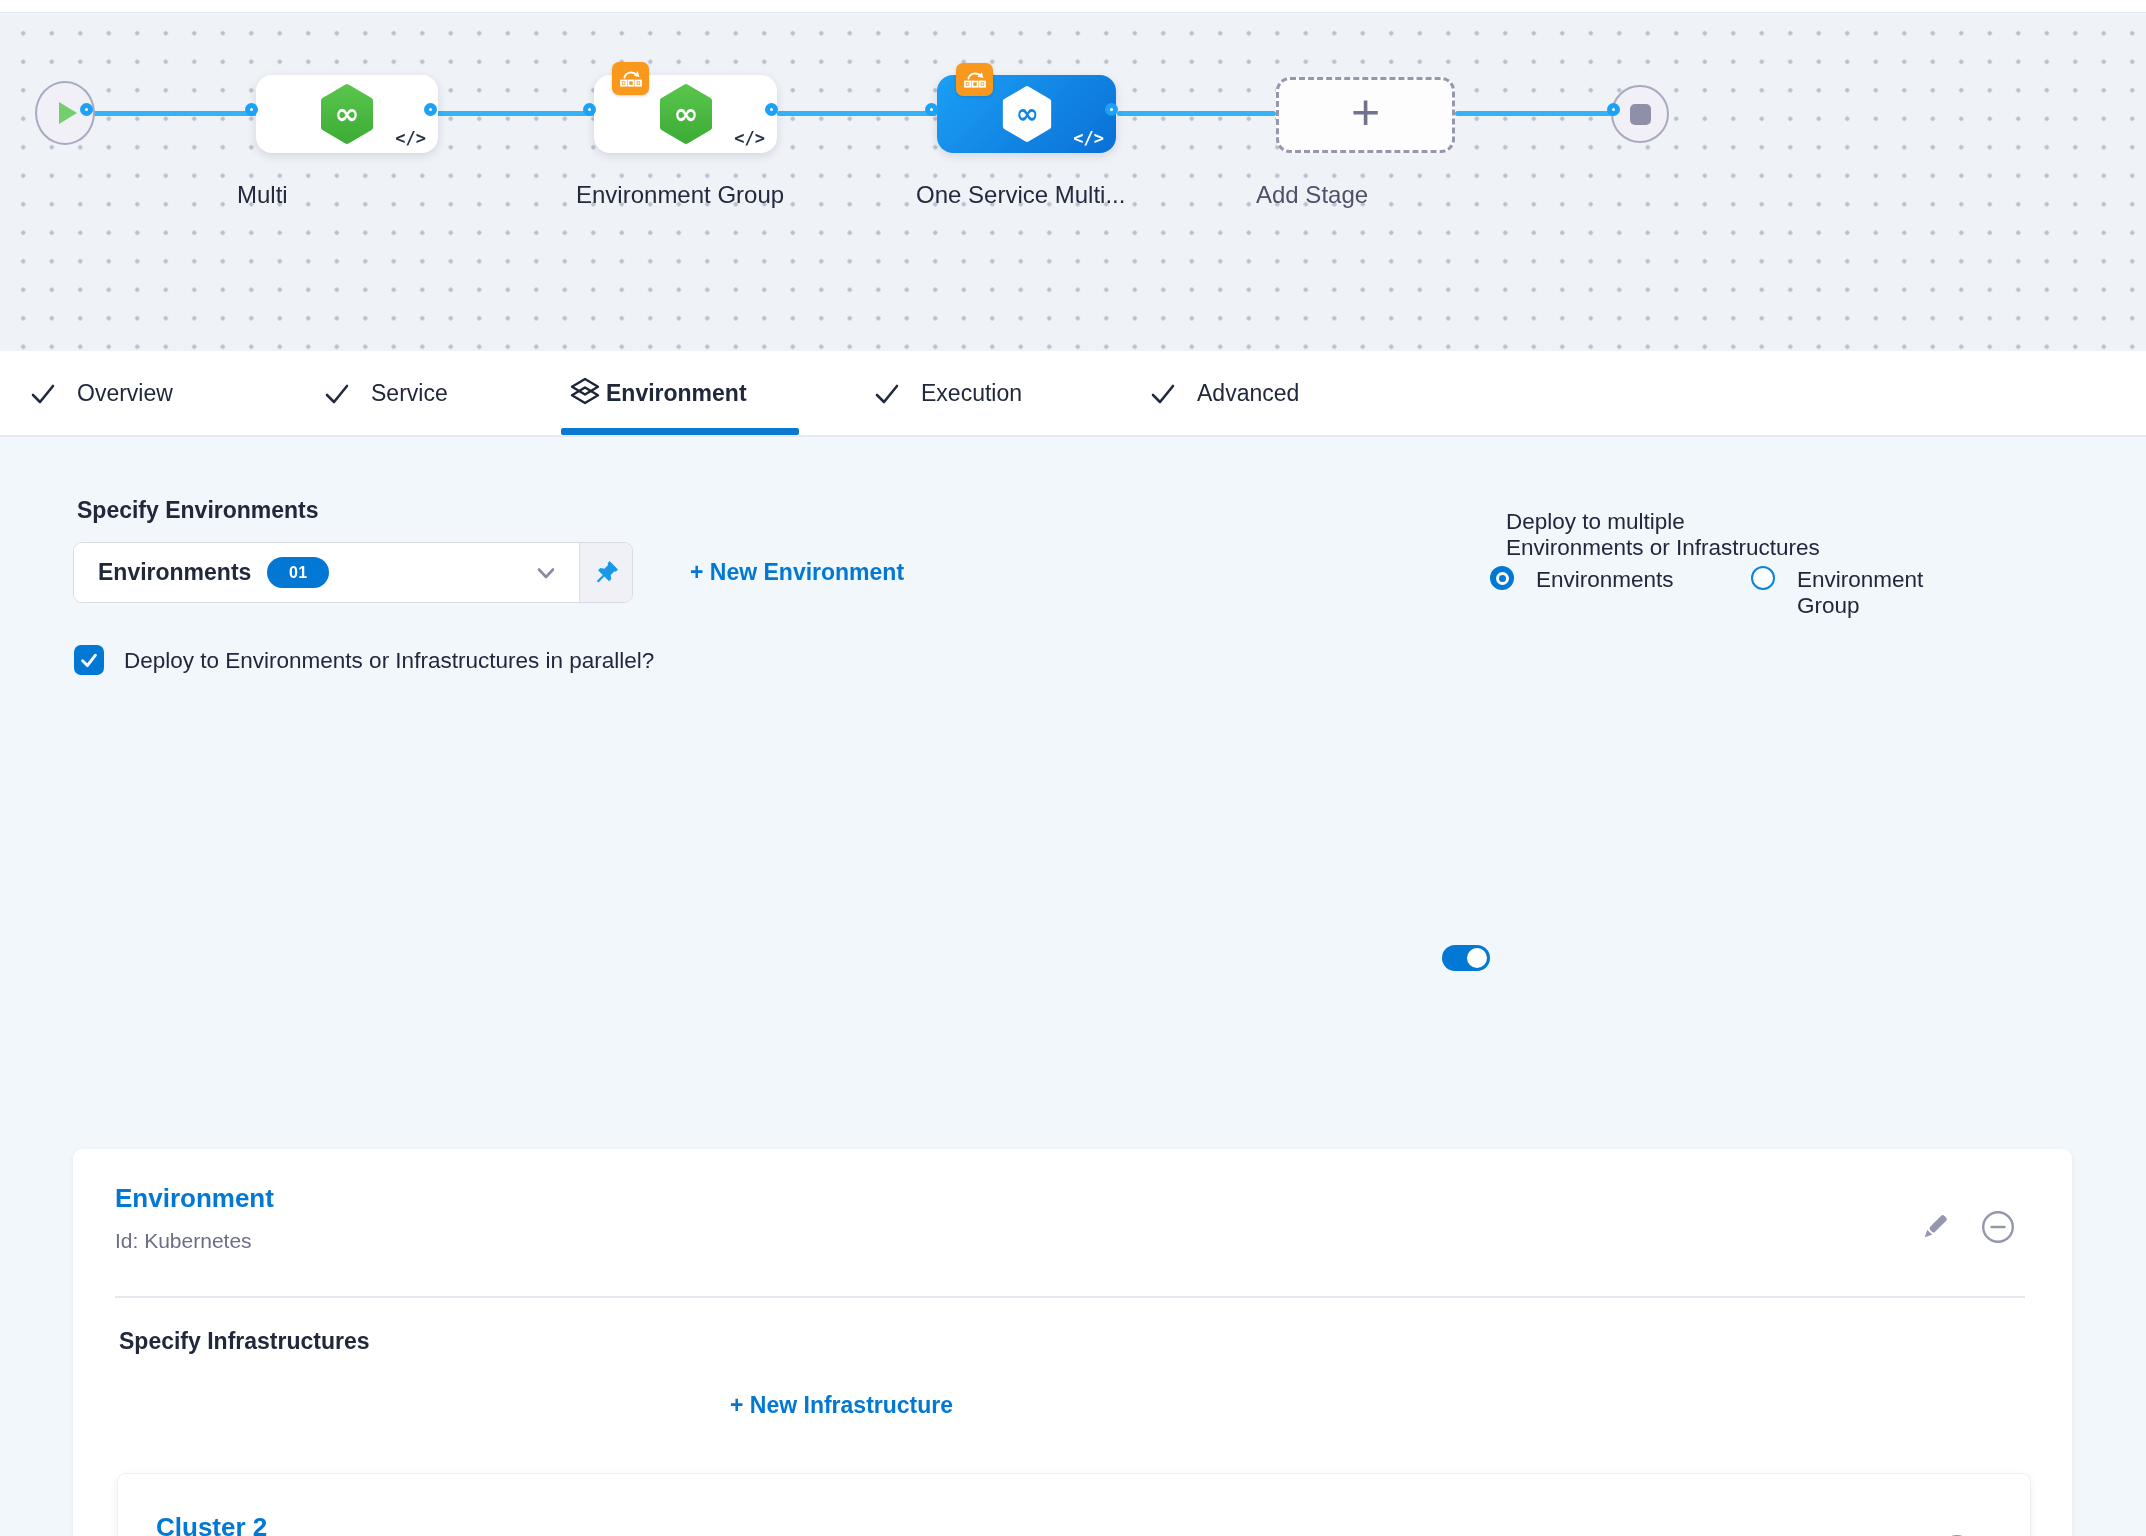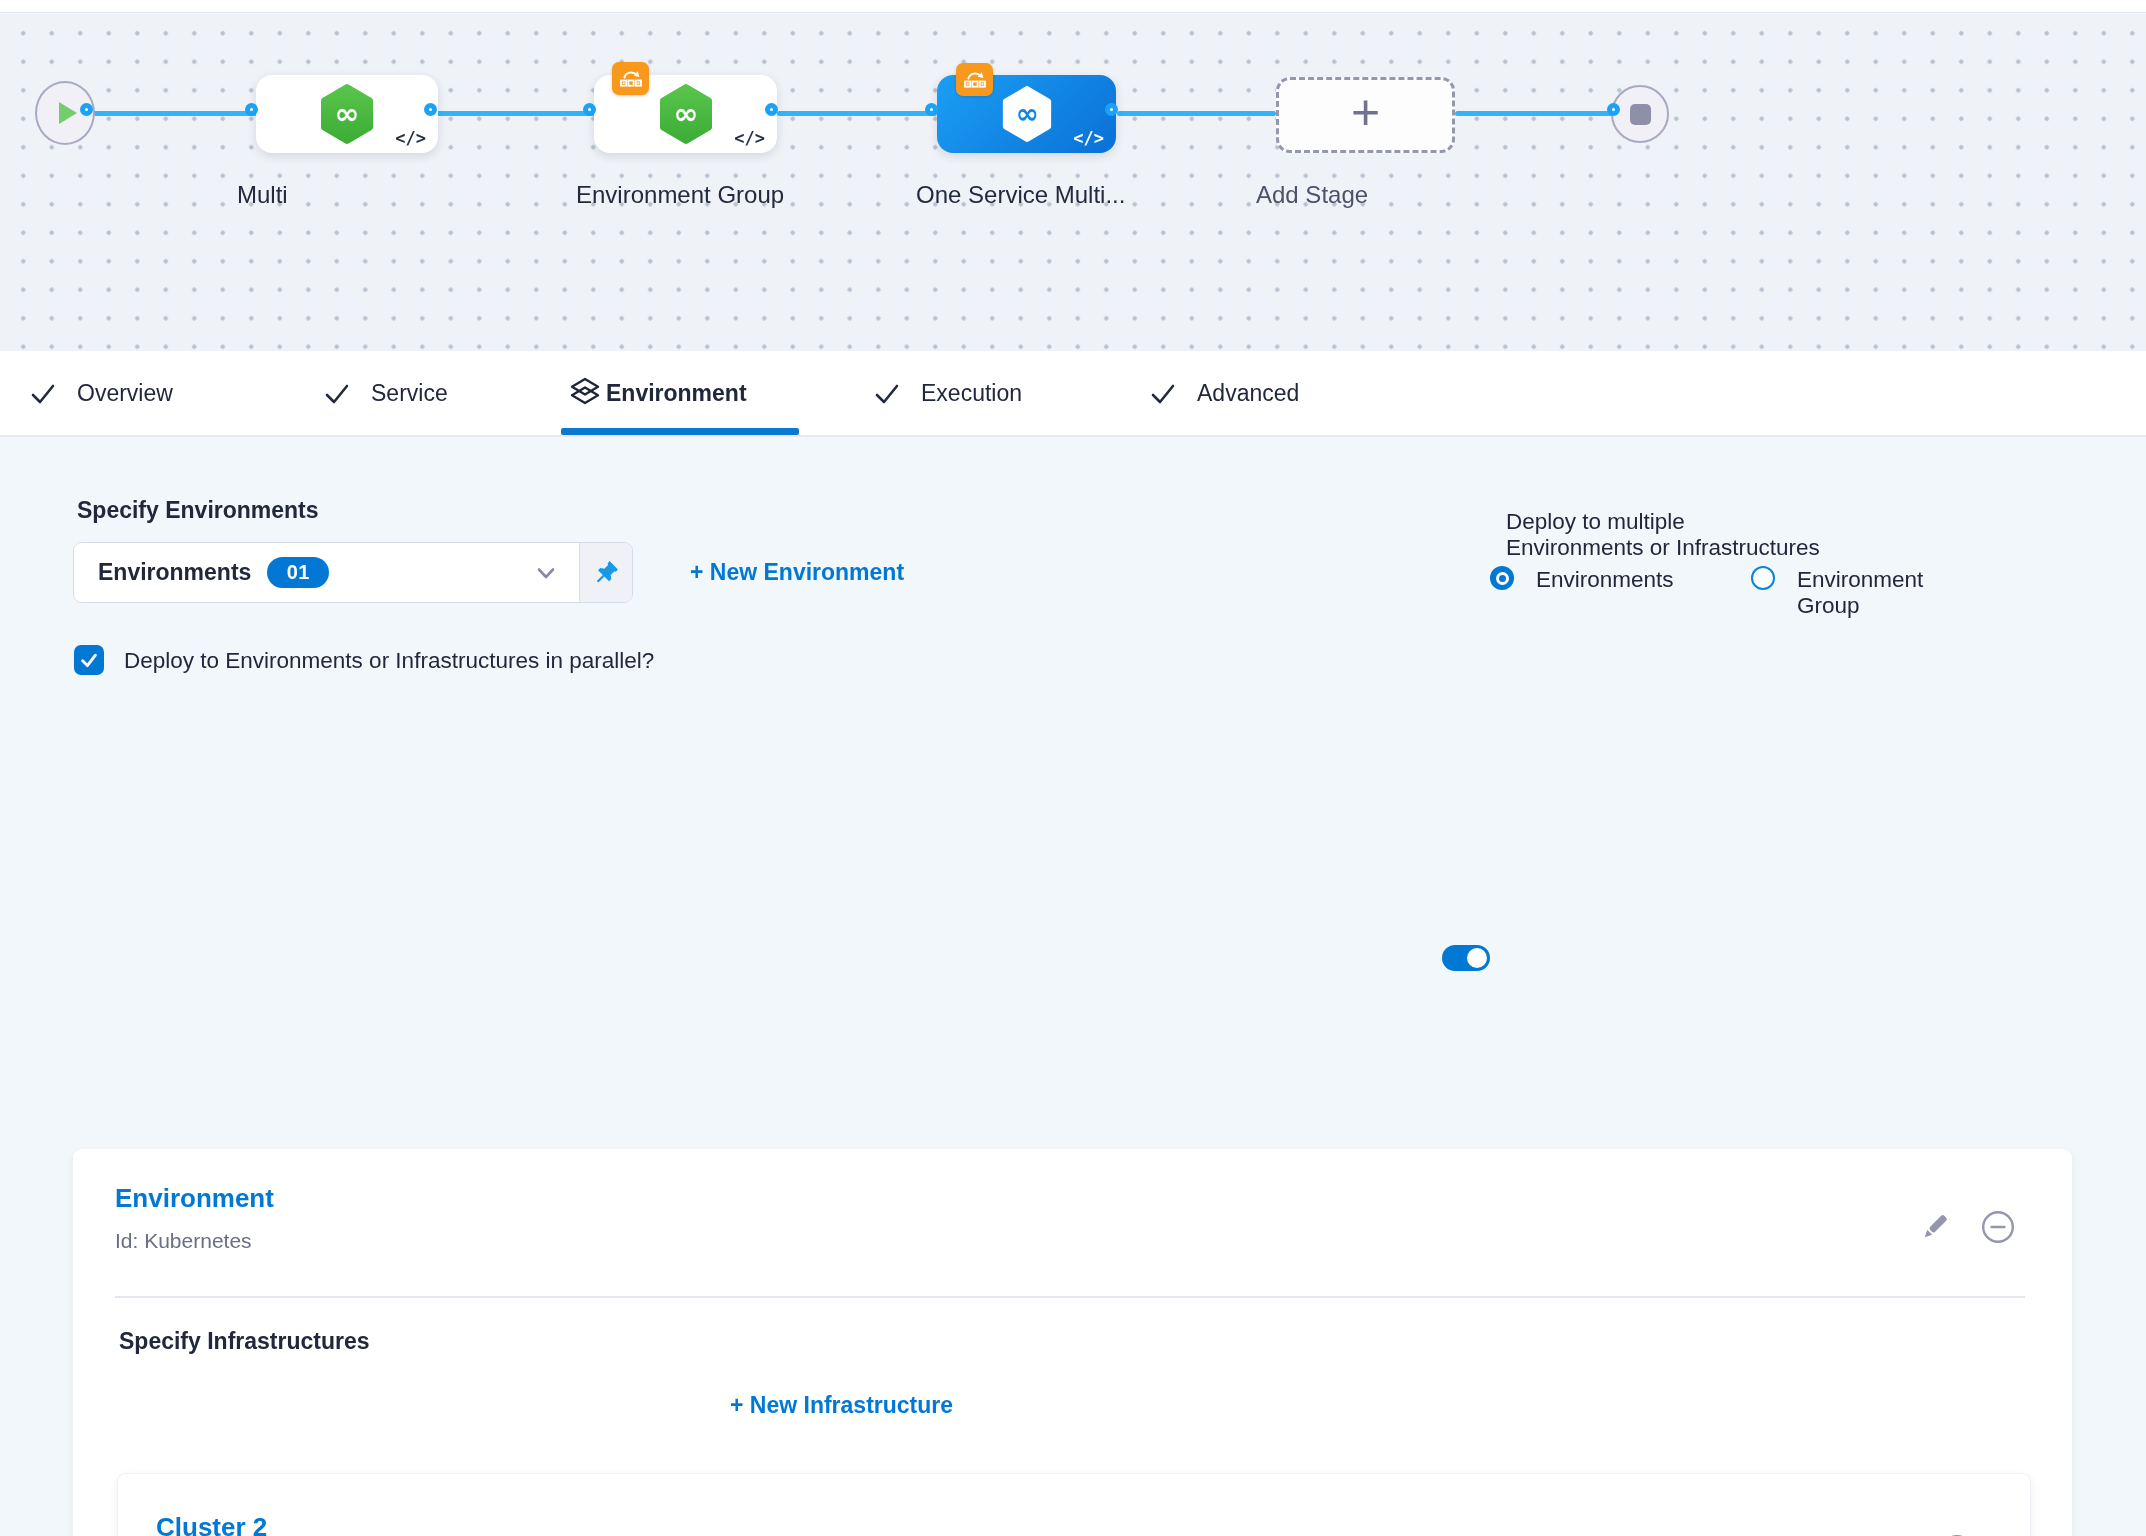--- a/index.html
+++ b/index.html
@@ -41,21 +41,21 @@
   .tab.active .tlabel { font-weight:bold; }
   .tab-underline { position:absolute; left:561px; top:77px; width:238px; height:7px; background:#0b79d0; border-radius:2px; }
 
   
   .content { position:absolute; left:0; top:437px; width:1824px; height:1099px; background:#f1f7fb; }
   .h-label { position:absolute; font-size:23px; font-weight:bold; color:#22283b; }
   .dropdown { position:absolute; height:61px; display:flex; border:1px solid #d9dae6; border-radius:9px; background:#ffffff; overflow:hidden; }
   .dd-main { display:flex; align-items:center; width:505px; padding:0 20px 0 24px; background:#ffffff; }
   .dd-label { font-size:23px; font-weight:bold; color:#22283b; }
   .count-badge { display:inline-flex; align-items:center; justify-content:center; margin-left:16px; min-width:62px; height:31px;
-                 padding:0 16px; border-radius:17px; background:#0277d4; color:#ffffff; font-size:20px; font-weight:bold; letter-spacing:0.5px; }
+                 padding:0 16px; border-radius:17px; background:#0277d4; color:#ffffff; font-size:16px; font-weight:bold; letter-spacing:0.5px; }
   .dd-spacer { flex:1; }
   .dd-pin { width:53px; border-left:1px solid #dcdde8; background:#f0f1f6; display:flex; align-items:center; justify-content:center; }
   .blue-link { position:absolute; font-size:23px; font-weight:bold; color:#0278d5; cursor:pointer; }
   .toggle { position:absolute; left:1442px; top:508px; width:48px; height:26px; border-radius:14px; background:#0278d5; }
   .toggle-knob { position:absolute; right:3px; top:3px; width:20px; height:20px; border-radius:50%; background:#ffffff; }
   .plain-label { position:absolute; font-size:22.5px; color:#22283b; }
   .radio { position:absolute; width:24px; height:24px; border-radius:50%; }
   .radio.on { background:#0278d5; display:flex; align-items:center; justify-content:center; }
   .radio-mid { width:13px; height:13px; border-radius:50%; background:#ffffff; display:flex; align-items:center; justify-content:center; }
   .radio-dot { width:7px; height:7px; border-radius:50%; background:#0278d5; }

